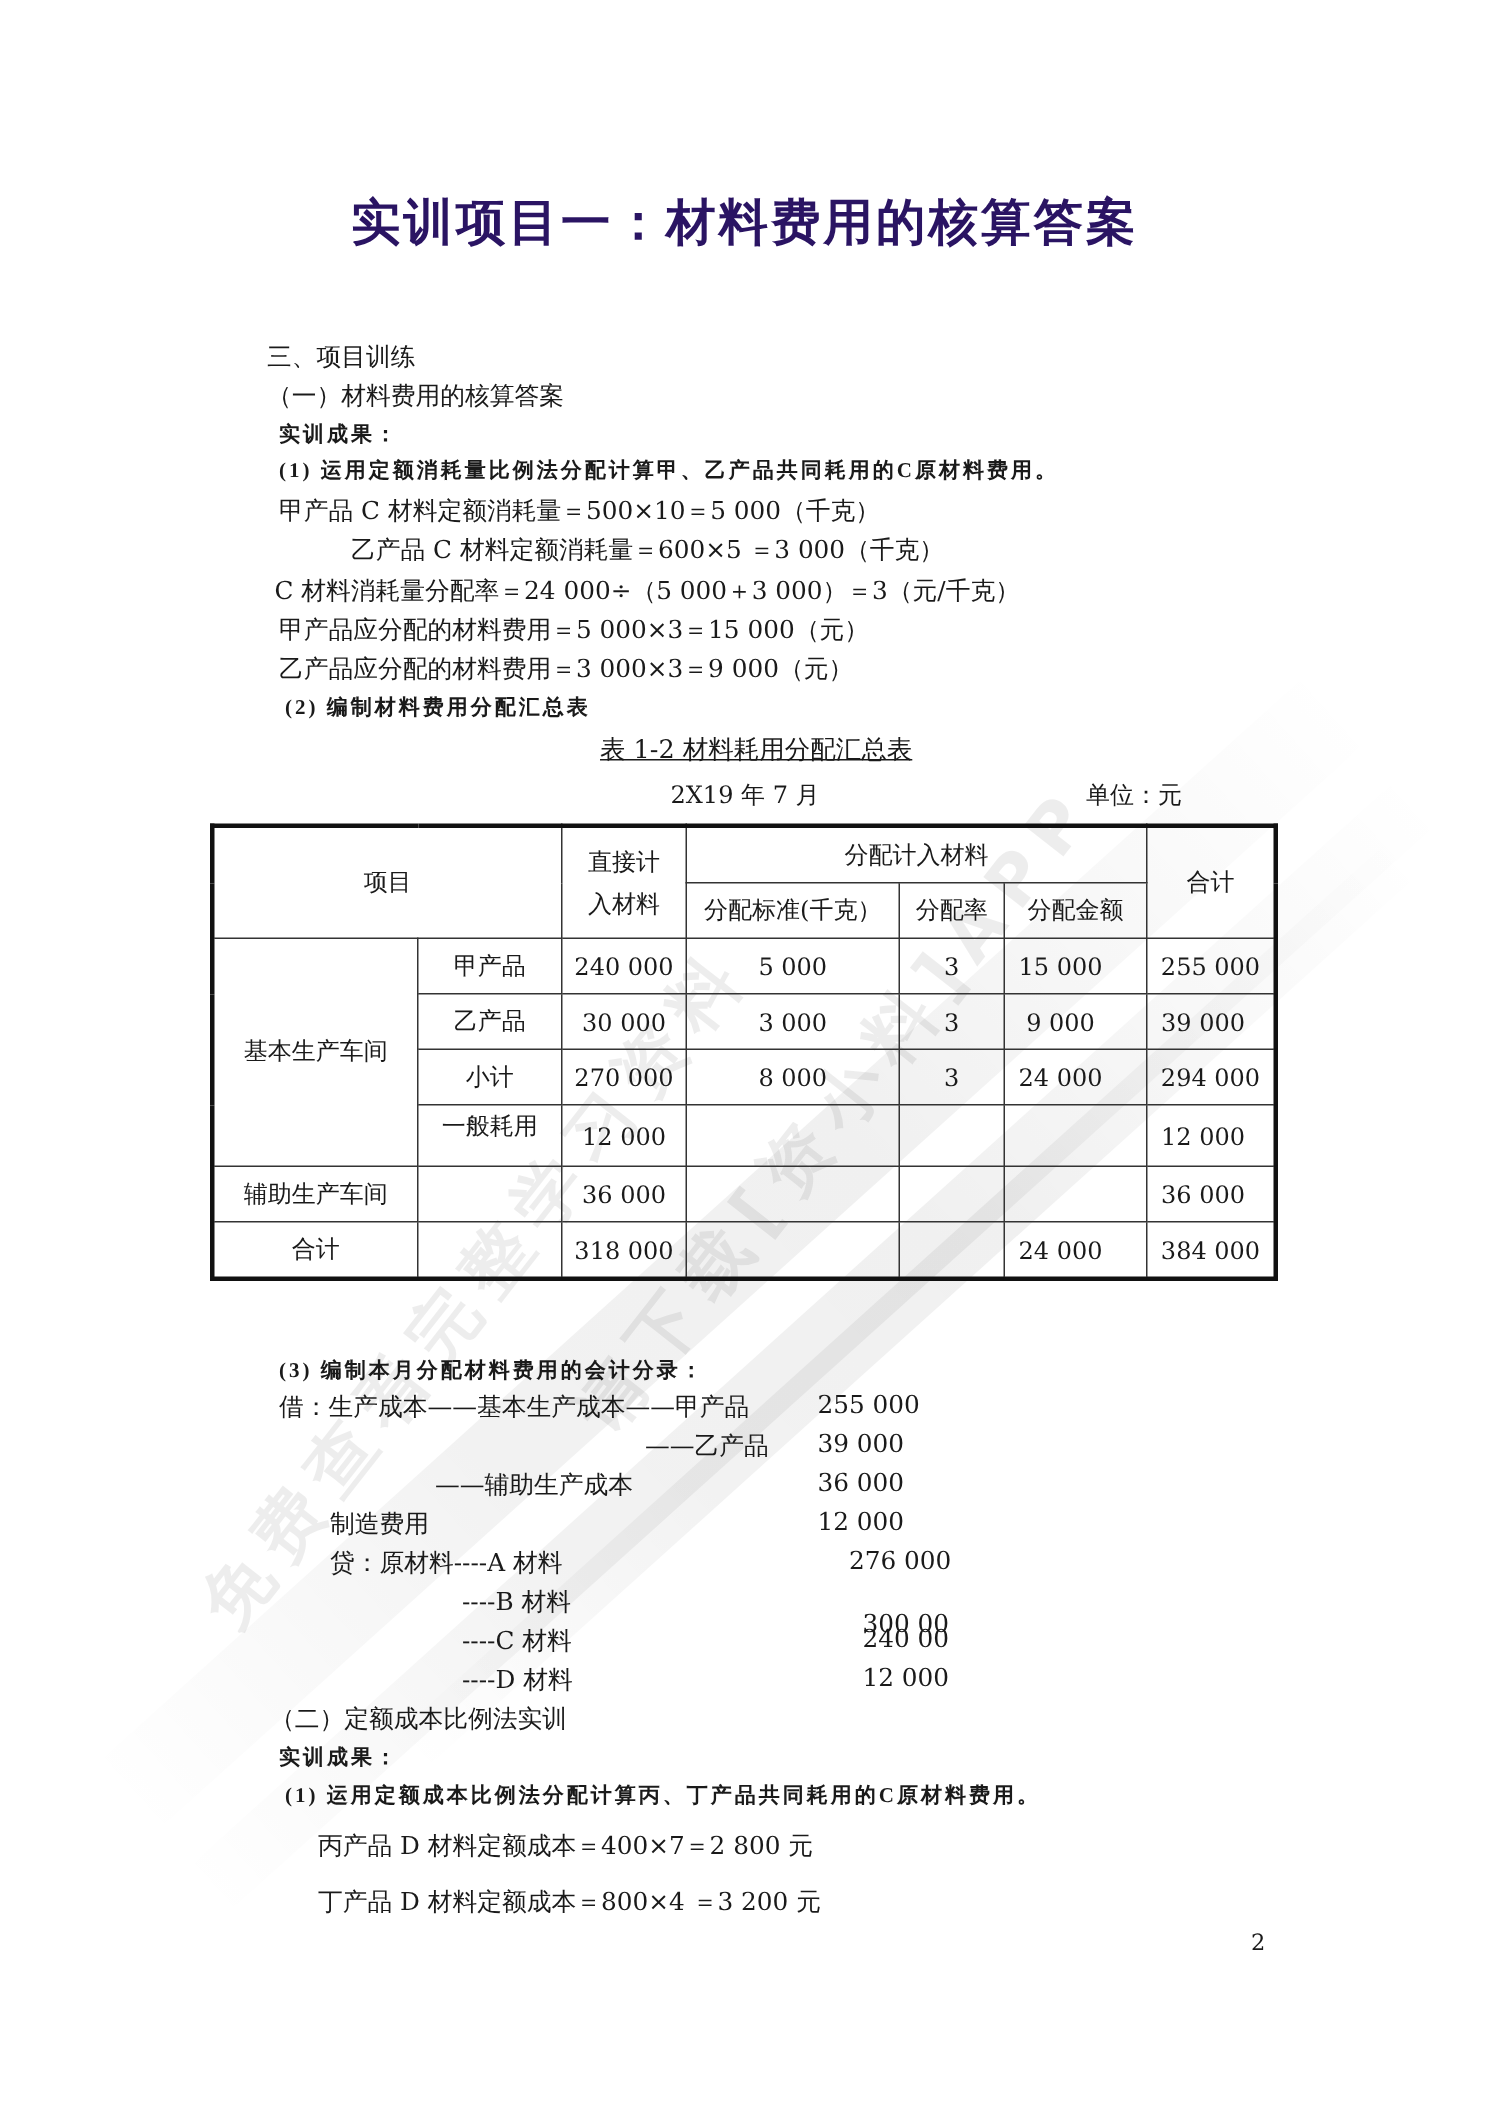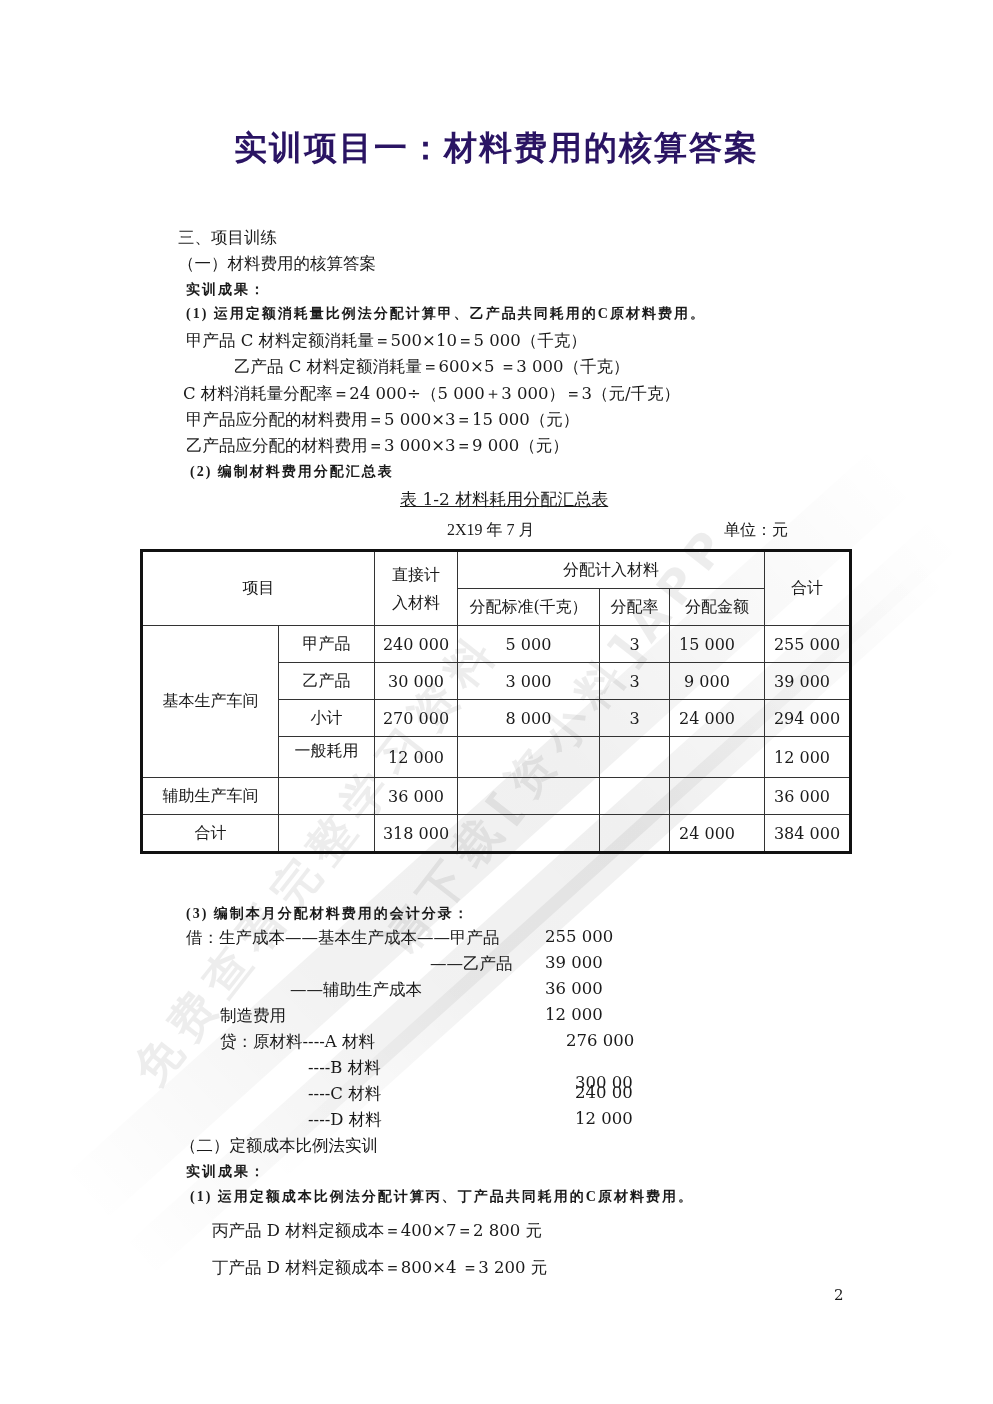--- a/index.html
+++ b/index.html
@@ -8,21 +8,21 @@
   .wm { position:absolute; left:0; top:0; width:993px; height:1404px; pointer-events:none; overflow:hidden; }
   .wm .stripe { position:absolute; background:linear-gradient(90deg, rgba(0,0,0,0) 0%, rgba(0,0,0,0.05) 30%, rgba(0,0,0,0.06) 60%, rgba(0,0,0,0) 100%);
                 transform-origin:left top; height:60px; }
   .wm .wtext { position:absolute; font-family:"DejaVu Sans",sans-serif; font-weight:bold; color:rgba(0,0,0,0.07);
                font-size:46px; letter-spacing:10px; transform-origin:left top; white-space:nowrap; }
   .title { position:absolute; left:0; width:993px; top:126px; text-align:center; font-size:33px; font-weight:bold;
            color:#2a1463; font-family:Liberation Mono, monospace; letter-spacing:2px; }
   .line { position:absolute; font-size:16.5px; white-space:nowrap; }
   .bold-line { position:absolute; font-size:14px; font-weight:bold; white-space:nowrap; font-family:Liberation Serif, serif; letter-spacing:2px; }
   .caption { position:absolute; left:384px; top:488px; font-size:17px; text-decoration:underline; white-space:nowrap;margin-left:16px; }
-  .date { position:absolute; left:447px; top:520px; font-size:16px;font-family:Liberation Serif, serif; }
+  .date { position:absolute; left:447px; top:520px; font-size:16px; }
   .unit { position:absolute; left:724px; top:520px; font-size:16px; }
   table.alloc { position:absolute; left:140px; top:549px; width:712px; border-collapse:collapse;
                 border:3px solid #111; font-size:16px; }
   table.alloc td { border:1.5px solid #333; text-align:center; padding:0; height:36px; }
   table.alloc td.num-r { padding-right:20px; }
   .j { position:absolute; font-size:16.5px; white-space:nowrap; }
   .pagenum { position:absolute; left:834px; top:1286px; font-size:15px; }
 </style>
 </head>
 <body>

